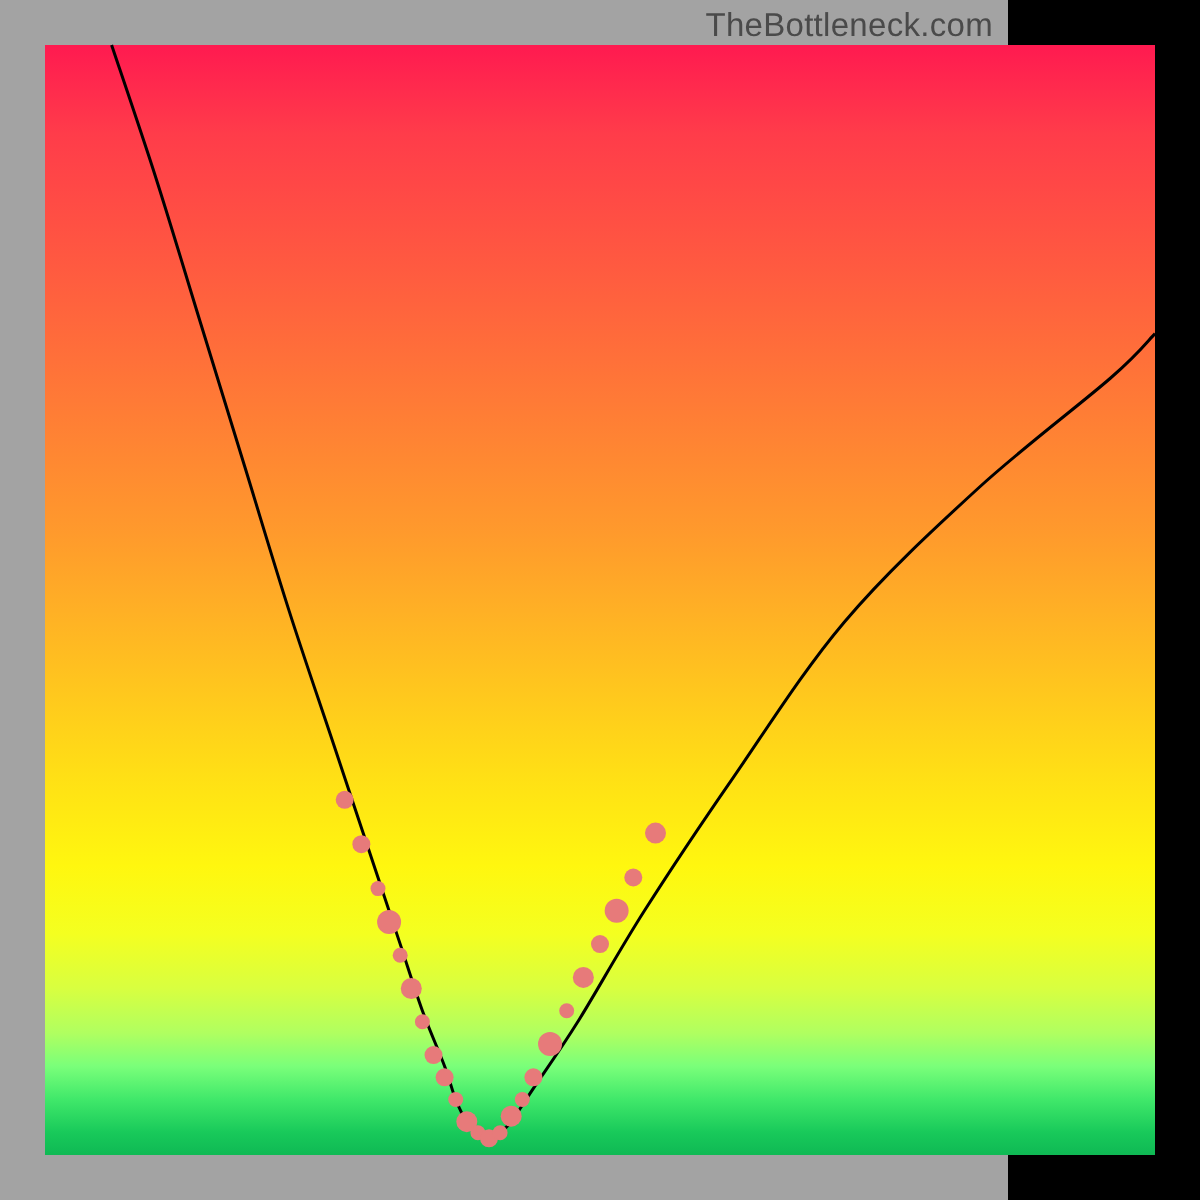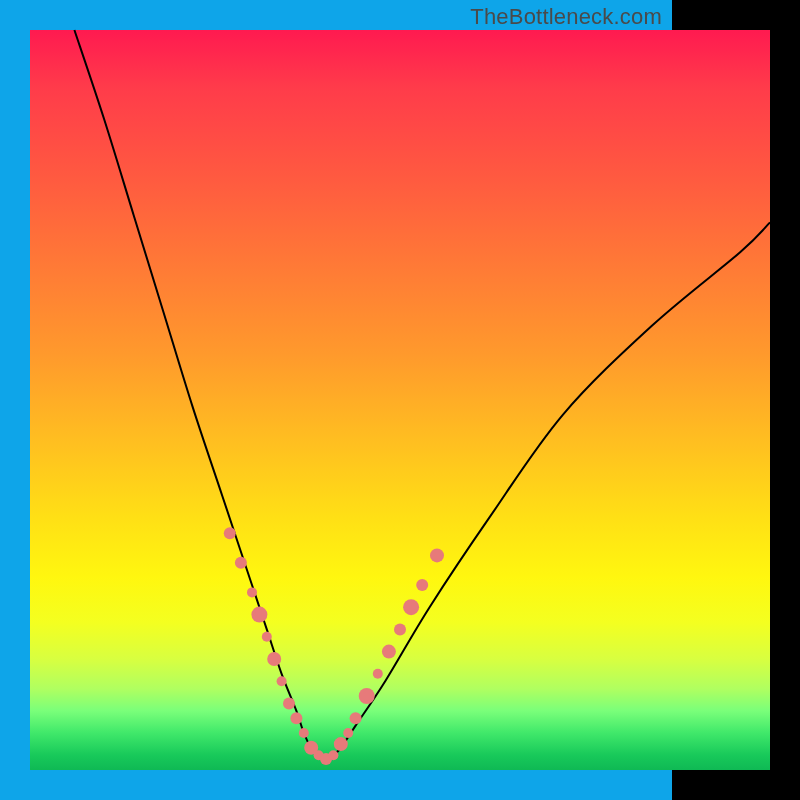--- a/index.html
+++ b/index.html
@@ -8,21 +8,21 @@
     width: 800px;
     height: 800px;
     overflow: hidden;
     background: #000;
     font-family: Arial, Helvetica, sans-serif;
   }
   .frame {
     position: relative;
     width: 672px;
     height: 800px;
-    background: #0ea5e9;
+    background: #a3a3a3;
   }
   .plot-area {
     position: absolute;
     left: 30px;
     top: 30px;
     width: 740px;
     height: 740px;
     
     background: linear-gradient(
       to bottom,

